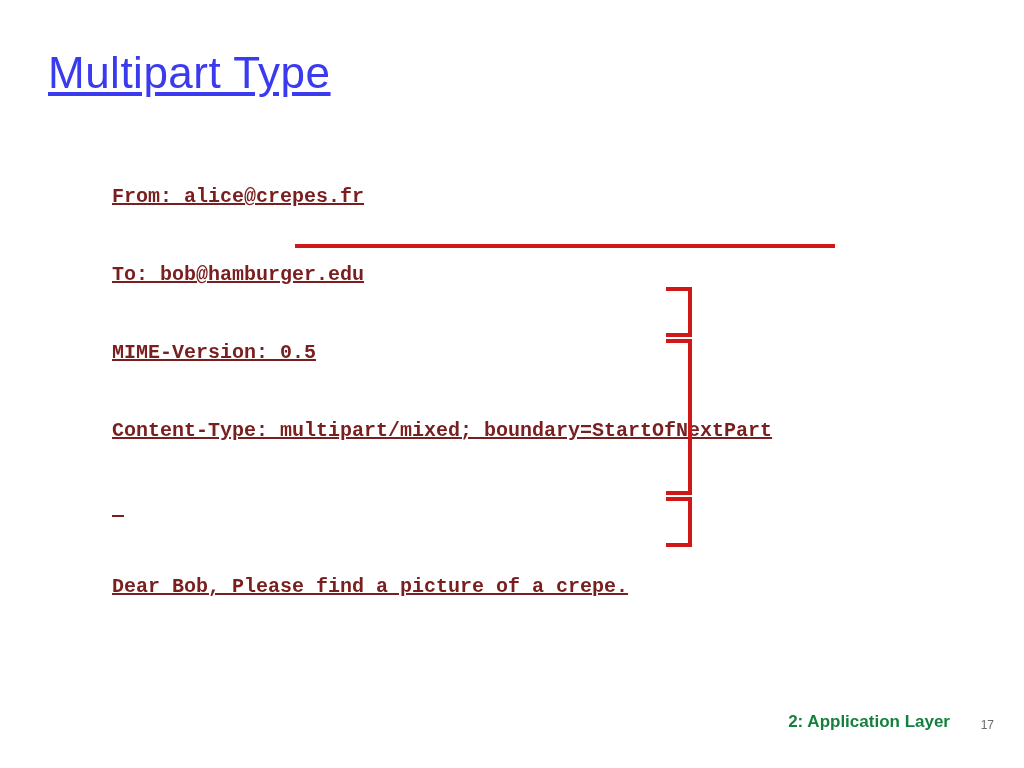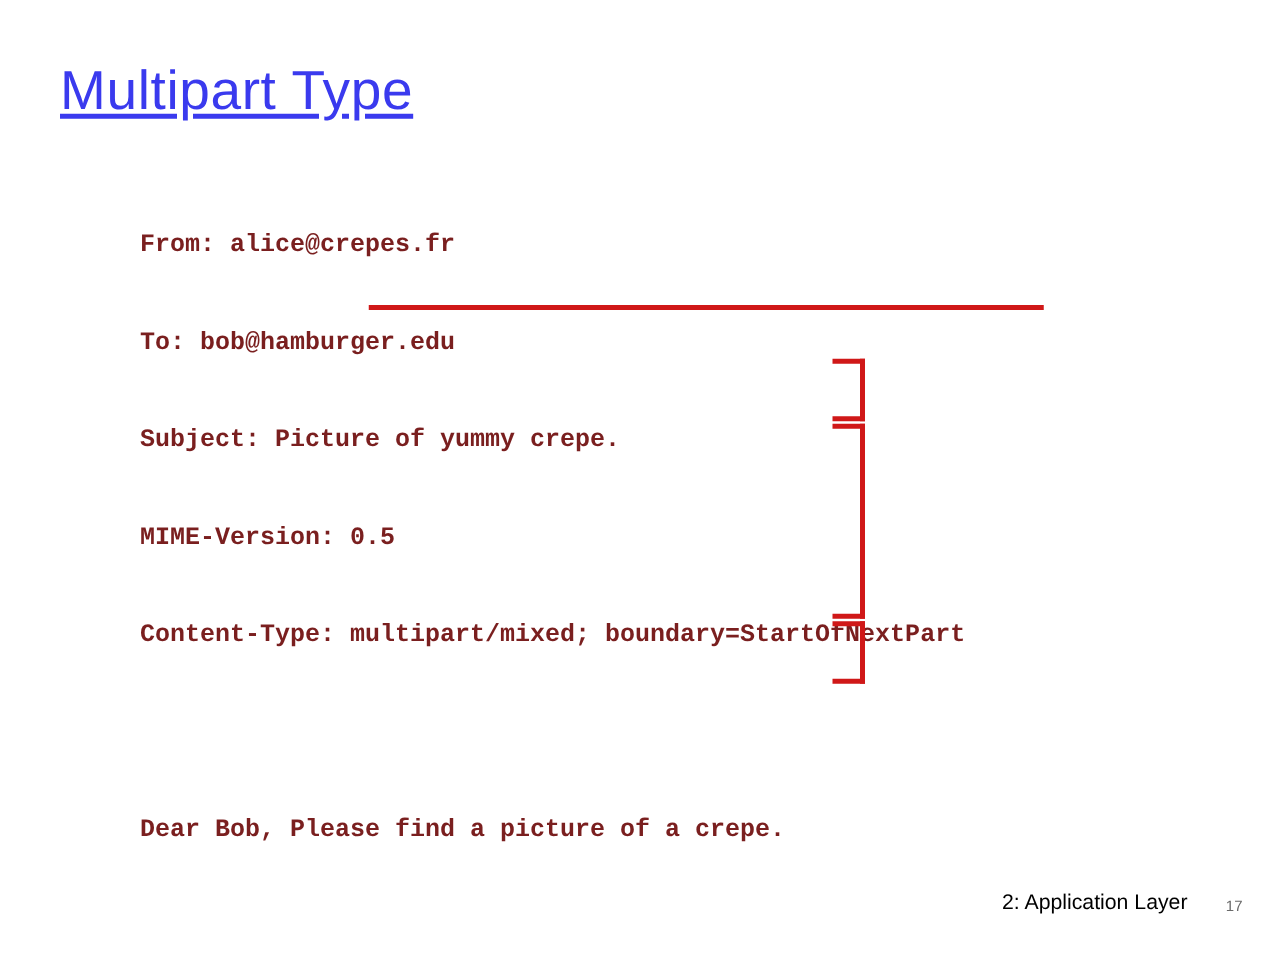--- a/index.html
+++ b/index.html
@@ -35,36 +35,38 @@
     width: 820px;
     font-family: "Courier New", Courier, monospace;
     font-size: 20px;
     color: #7a1f1f;
     font-weight: bold;
     line-height: 26px;
     white-space: pre;
   }
   .code-line {
     display: block;
+    text-decoration: underline;
   }
   .underline-bar {
     position: absolute;
     left: 295px;
     top: 244px;
     width: 540px;
     height: 0;
     border-top: 4px solid #d01818;
   }
   .footer-chapter {
     position: absolute;
     right: 74px;
     bottom: 36px;
     font-family: "Comic Sans MS", cursive, sans-serif;
     font-size: 17px;
-    color: #000000;
+    color: #15803d;
+    font-weight: bold;
   }
   .footer-page {
     position: absolute;
     right: 30px;
     bottom: 36px;
     font-family: Arial, sans-serif;
     font-size: 12px;
     color: #6a6a6a;
   }
   
@@ -80,21 +82,20 @@
 </head>
 <body>
 
 <div class="slide">
 
   <div class="title">Multipart Type</div>
 
   <div class="code-block">
     <span class="code-line">From: alice@crepes.fr</span>
     <span class="code-line">To: bob@hamburger.edu</span>
-    <span class="code-line">Subject: Picture of yummy crepe.</span>
     <span class="code-line">MIME-Version: 0.5</span>
     <span class="code-line">Content-Type: multipart/mixed; boundary=StartOfNextPart</span>
     <span class="code-line">&nbsp;</span>
     <span class="code-line">Dear Bob, Please find a picture of a crepe.</span>
     
     
     
     
     
     

